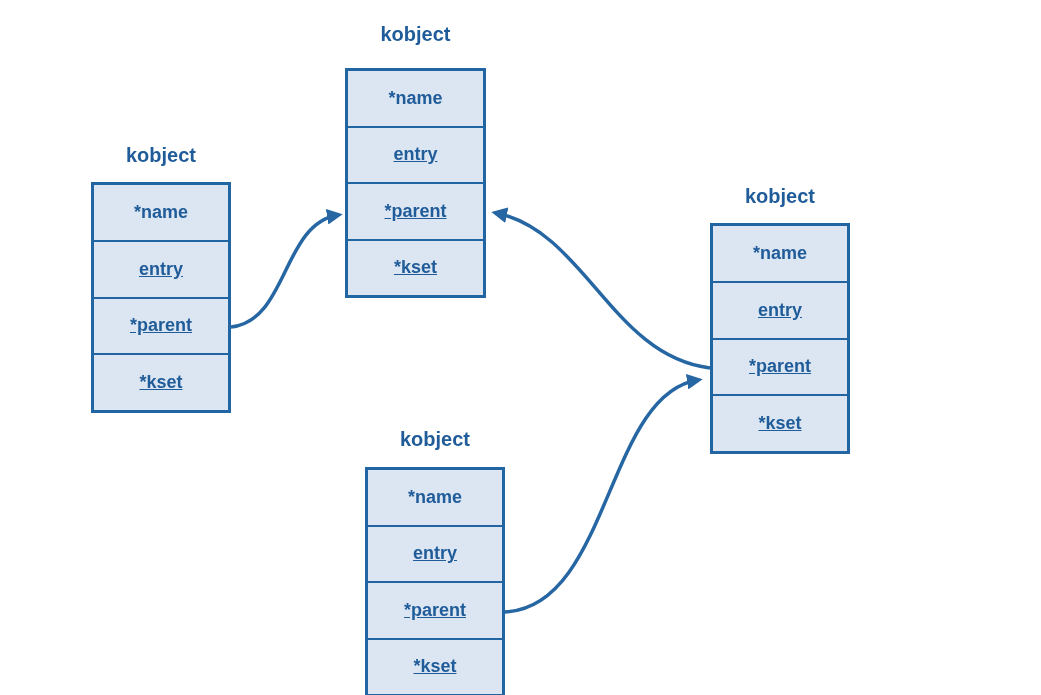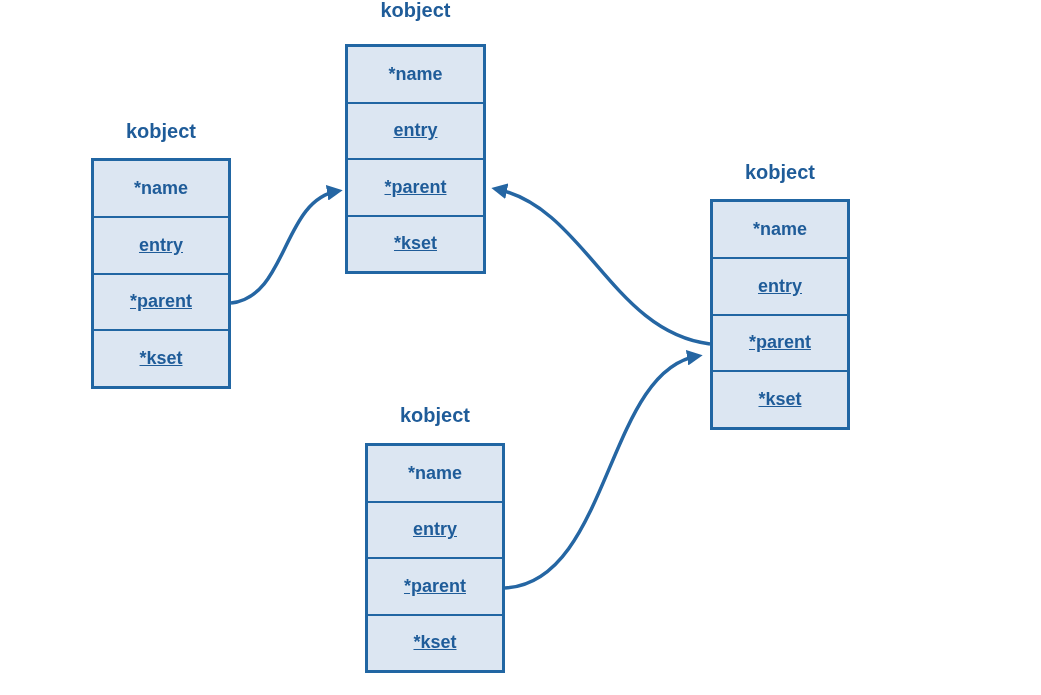--- a/index.html
+++ b/index.html
@@ -3,21 +3,21 @@
 <meta charset="utf-8">
 <style>
   * { margin: 0; padding: 0; box-sizing: border-box; }
   html, body { background: #ffffff; }
   body {
     width: 1041px; height: 695px;
     font-family: "Liberation Sans", sans-serif;
     background: var(--background, #ffffff);
     overflow: hidden;
   }
-  .canvas { position: relative; width: 1041px; height: 520px; }
+  .canvas { position: relative; width: 1041px; height: 520px; margin-top: 24px; }
   .arrows-layer { position: absolute; left: 0; top: 0; width: 1041px; height: 695px; }
   .arrow { fill: none; stroke: var(--arrow, #2566a3); stroke-width: 3.5; }
   #arrowhead path { fill: var(--arrow, #2566a3); }
   .node-title {
     position: absolute; text-align: center;
     font-size: 20px; font-weight: bold; line-height: 24px;
     color: var(--text, #1f5c99);
   }
   .node-box {
     position: absolute; display: flex; flex-direction: column;

